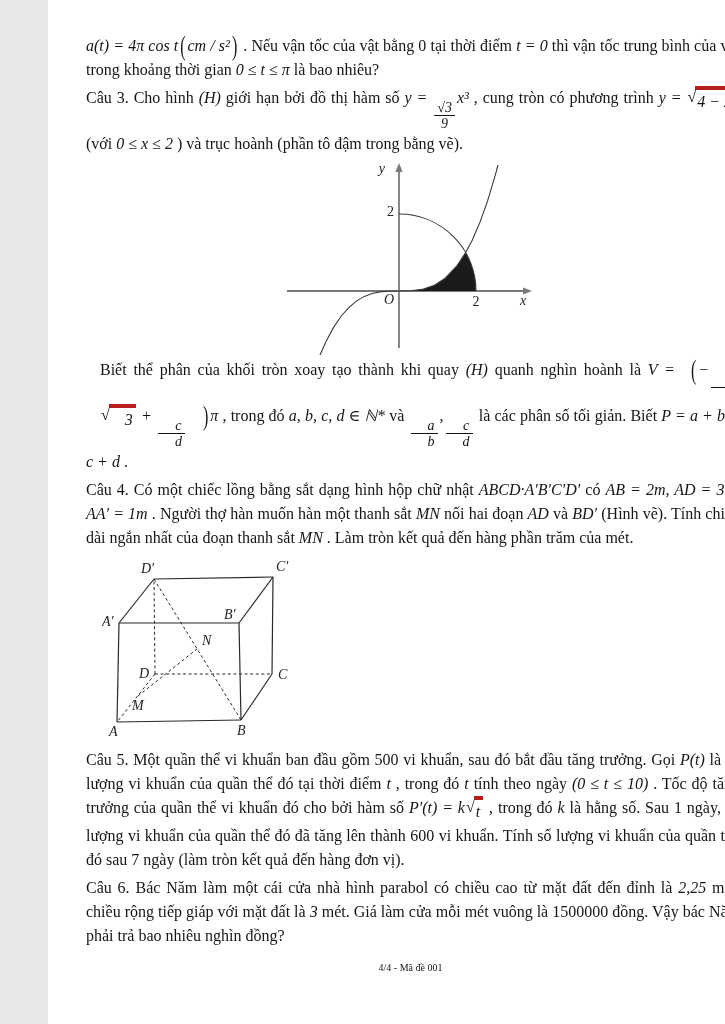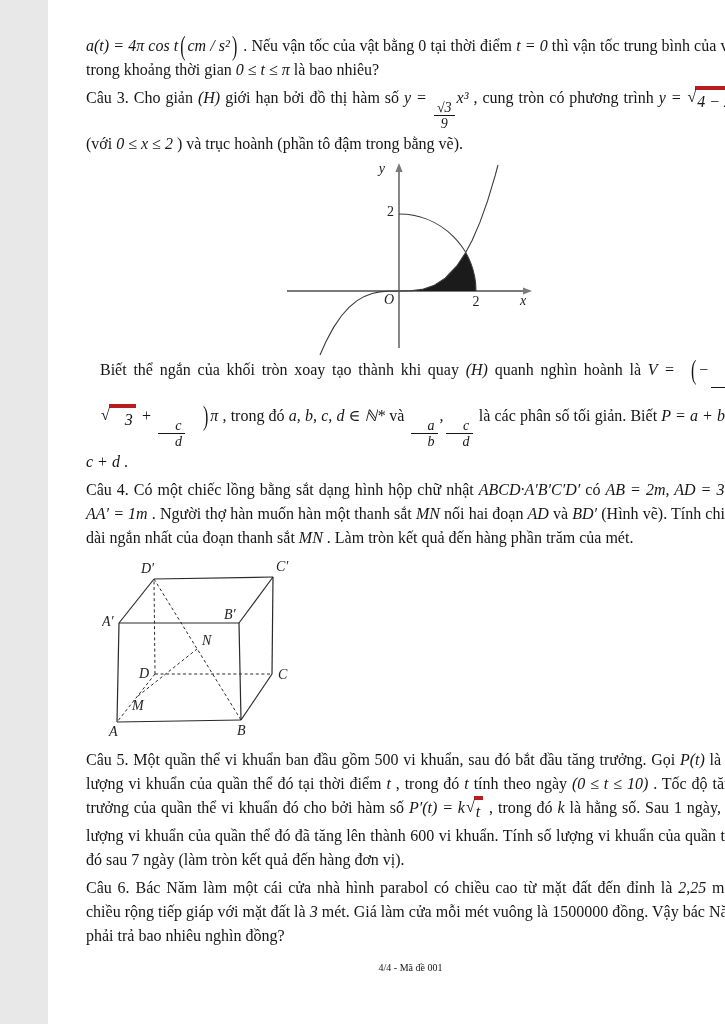--- a/index.html
+++ b/index.html
@@ -31,21 +31,21 @@
   .svglbl-i{font-style:italic;font-size:14px;fill:#222;}
   .svglbl{font-style:normal;font-size:14px;fill:#222;}
 </style>
 </head>
 <body>
 
 <div class="page">
 
   <p class="para"><span class="math">a(t) = 4π cos t</span><span class="bigp">(</span><span class="math">cm / s²</span><span class="bigp">)</span><span class="plain"> . Nếu vận tốc của vật bằng 0 tại thời điểm </span><span class="math">t = 0</span><span class="plain"> thì vận tốc trung bình của vật trong khoảng thời gian </span><span class="math">0 ≤ t ≤ π</span><span class="plain"> là bao nhiêu?</span></p>
 
-  <p class="para"><span class="bold">Câu 3.</span><span class="plain"> Cho giản </span><span class="math">(H)</span><span class="plain"> giới hạn bởi đồ thị hàm số </span><span class="math">y = </span><span class="frac">
+  <p class="para"><span class="bold">Câu 3.</span><span class="plain"> Cho hình </span><span class="math">(H)</span><span class="plain"> giới hạn bởi đồ thị hàm số </span><span class="math">y = </span><span class="frac">
         <span class="num">√3</span>
         <span class="den">9</span>
       </span><span class="math">x³</span><span class="plain"> , cung tròn có phương trình </span><span class="math">y = </span><span class="sqrt">
         <span class="rad">√</span>
         <span class="radicand">4 − x²</span>
       </span><span class="plain"> (với </span><span class="math">0 ≤ x ≤ 2</span><span class="plain"> ) và trục hoành (phần tô đậm trong bằng vẽ).</span></p>
 
   <svg class="fig-graph" viewBox="0 0 260 196" width="260" height="196">
 
     <line x1="4" y1="131" x2="243" y2="131" stroke="#7a7a7a" stroke-width="1.8"></line>
@@ -59,21 +59,21 @@
 
     <path d="M37,195 L42.9,181.8 L50.6,167.4 L58.3,156 L66,147.3 L73.7,140.9 L81.4,136.4 L89.1,133.5 L96.8,131.9 L104.5,131.2 L116,131 L127.6,130.8 L139.1,129.4 L150.7,125.6 L162.2,118.2 L173.8,106 L182.7,92.5 L189.2,80.2 L196.9,62.4 L204.6,40.9 L212.3,15.2 L215,5" fill="none" stroke="#3a3a3a" stroke-width="1.1"></path>
 
     <text class="svglbl-i" x="102" y="13" text-anchor="end">y</text>
     <text class="svglbl-i" x="240" y="145" text-anchor="middle">x</text>
     <text class="svglbl" x="111" y="56" text-anchor="end">2</text>
     <text class="svglbl" x="193" y="146" text-anchor="middle">2</text>
     <text class="svglbl-i" x="111" y="144" text-anchor="end">O</text>
   </svg>
 
-  <p class="para indent"><span class="plain">Biết thể ngắn của khối tròn xoay tạo thành khi quay </span><span class="math">(H)</span><span class="plain"> quanh nghìn hoành là </span><span class="math">V =</span><span class="bigp">(</span><span class="math">−</span><span class="frac">
+  <p class="para indent"><span class="plain">Biết thể phân của khối tròn xoay tạo thành khi quay </span><span class="math">(H)</span><span class="plain"> quanh nghìn hoành là </span><span class="math">V =</span><span class="bigp">(</span><span class="math">−</span><span class="frac">
         <span class="num">a</span>
         <span class="den">b</span>
       </span><span class="sqrt">
         <span class="rad">√</span>
         <span class="radicand">3</span>
       </span><span class="math"> + </span><span class="frac">
         <span class="num">c</span>
         <span class="den">d</span>
       </span><span class="bigp">)</span><span class="math">π</span><span class="plain"> , trong đó </span><span class="math">a, b, c, d ∈ ℕ*</span><span class="plain"> và </span><span class="frac">
         <span class="num">a</span>

